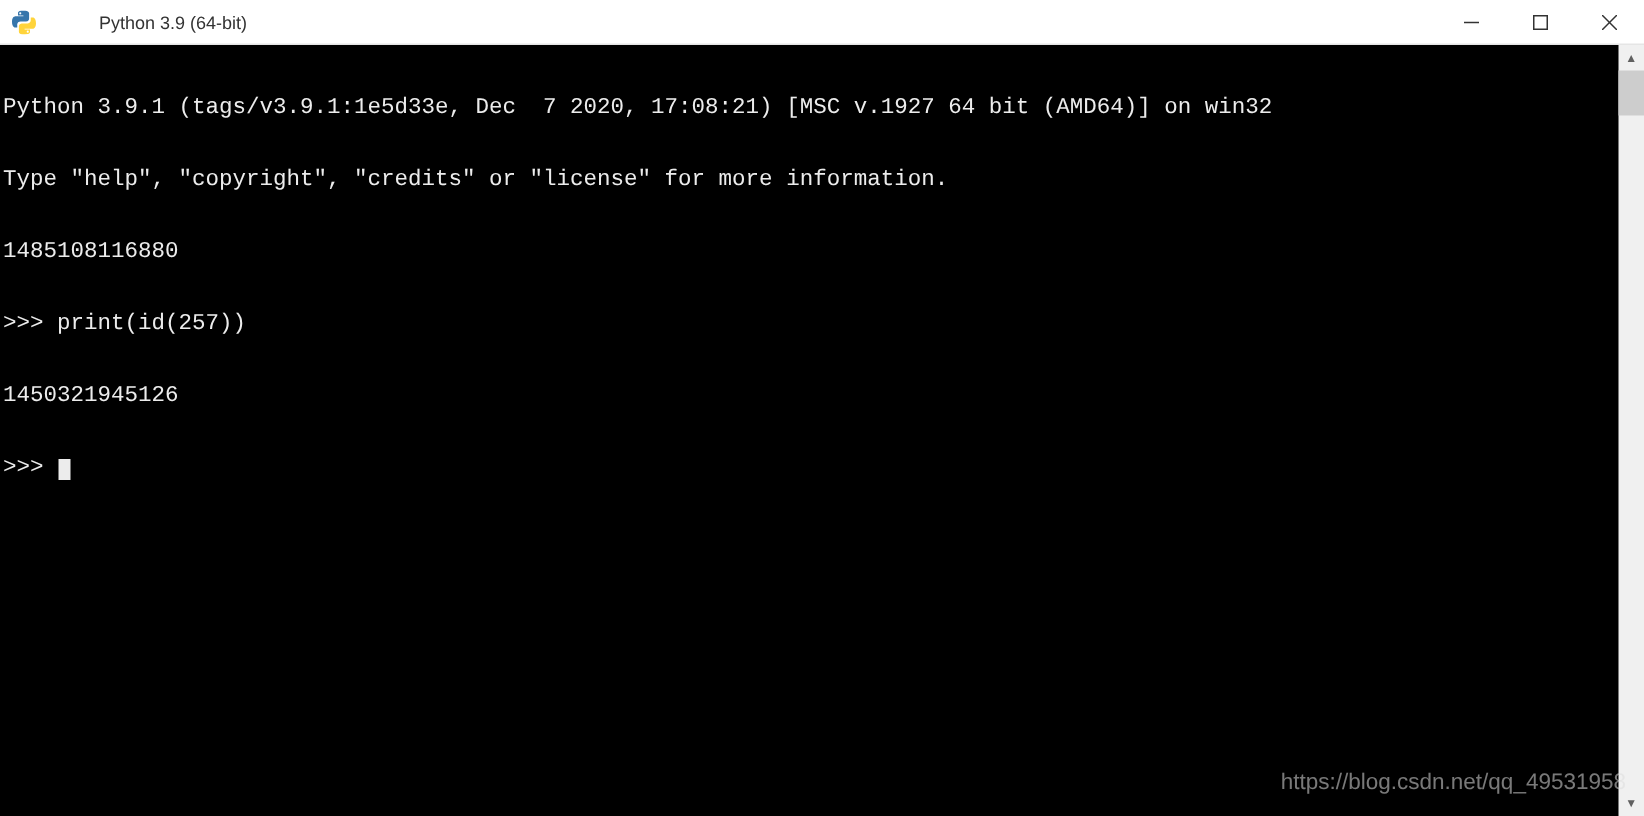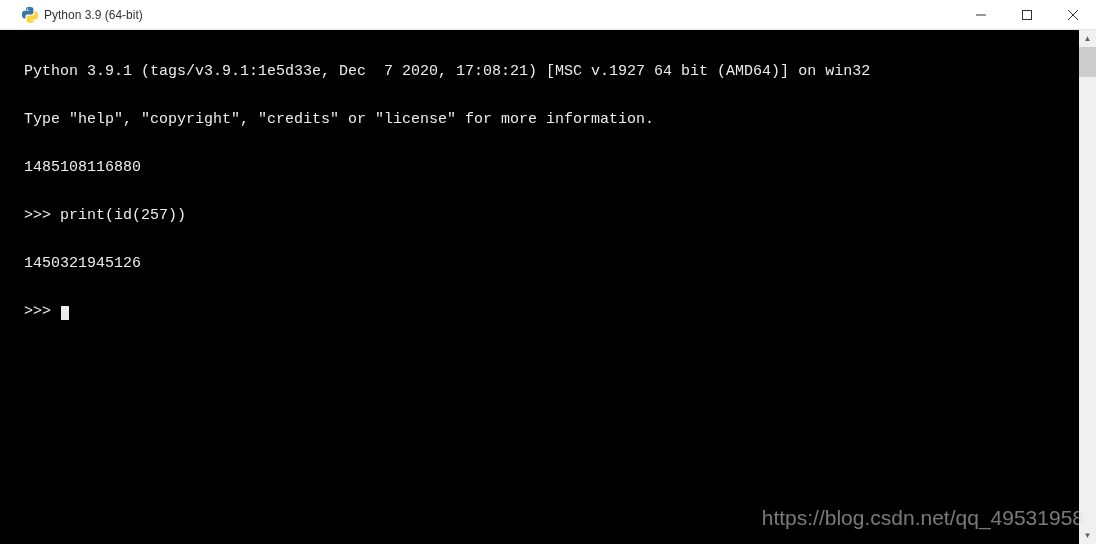--- a/index.html
+++ b/index.html
@@ -13,22 +13,23 @@
       font-family: "Segoe UI", Tahoma, sans-serif;
       background: #fff;
       overflow: hidden;
       position: relative;
     }
     .titlebar {
       height: 30px;
       background: #fff;
       display: flex;
       align-items: center;
-      padding-left: 22px;
+      padding-left: 8px;
       border-bottom: 1px solid #e5e5e5;
+      gap: 36px;
     }
     .app-icon {
       width: 16px;
       height: 16px;
       margin-right: 6px;
       display: flex;
       align-items: center;
       justify-content: center;
     }
     .app-icon svg {
@@ -74,21 +75,20 @@
     .terminal {
       flex: 1;
       background: #000;
       color: #ececec;
       font-family: "NSimSun", "SimSun", "Consolas", "Courier New", monospace;
       font-size: 15px;
       line-height: 16px;
       padding: 2px 0 0 2px;
       white-space: pre;
       overflow: hidden;
-      margin-left: 22px;
     }
     .terminal .line {
       display: block;
     }
     .scrollbar {
       width: 17px;
       background: #f0f0f0;
       position: relative;
     }
     .scroll-arrow {
@@ -109,21 +109,21 @@
       width: 17px;
       height: 30px;
       background: #cdcdcd;
     }
     .watermark {
       position: absolute;
       right: 12px;
       bottom: 14px;
       color: rgba(220,220,220,0.55);
       font-family: Arial, sans-serif;
-      font-size: 21px;
+      font-size: 15px;
       pointer-events: none;
       text-align: center;
     }
     .cursor {
       display: inline-block;
       width: 8px;
       height: 14px;
       background: #ececec;
       vertical-align: text-bottom;
       margin-left: 1px;

